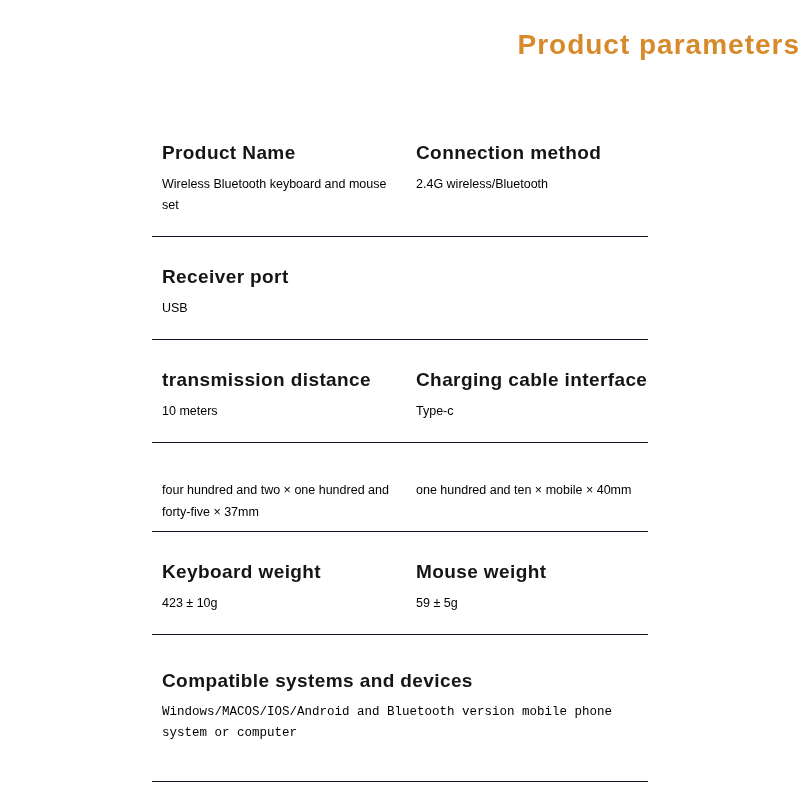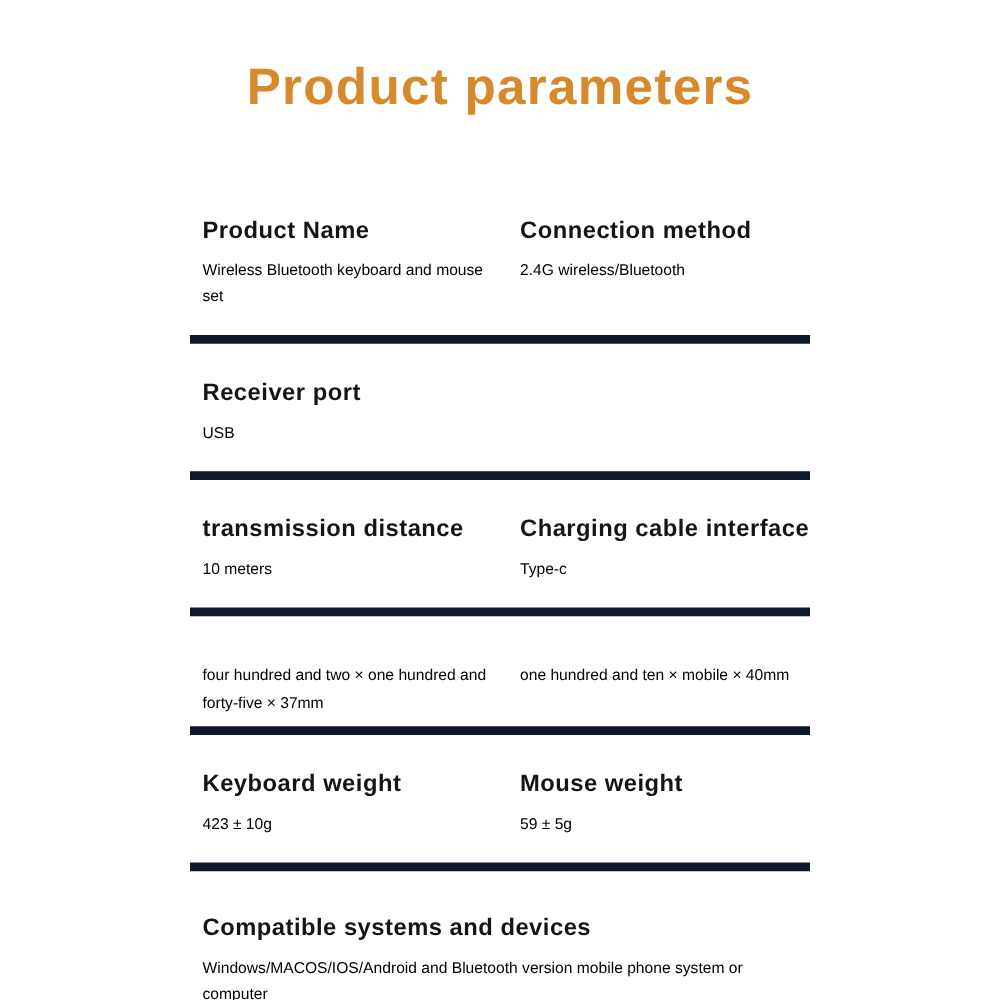--- a/index.html
+++ b/index.html
@@ -10,35 +10,35 @@
   .page {
     position: relative;
     width: 800px;
     height: 800px;
     background: #ffffff;
     font-family: "Liberation Sans", "DejaVu Sans", sans-serif;
     overflow: hidden;
   }
   .title {
     margin: 0;
-    padding-top: 46px;
-    text-align: center;
-    font-size: 41px;
+    padding-top: 29px;
+    text-align: right;
+    font-size: 28px;
     line-height: 1.15;
     font-weight: 700;
     letter-spacing: 1px;
     color: #d78a2b;
   }
   .specs {
     width: 496px;
     margin: 80px auto 0;
   }
   .spec-row {
     padding: 28px 0 20px;
-    border-bottom: 7px solid #0f172a;
+    border-bottom: 1px solid #0f172a;
   }
   .spec-row.first   { padding-top: 0; }
   .spec-row.tight   { padding-bottom: 8px; }
   .spec-row.full    { padding-top: 34px; padding-bottom: 37px; }
   .cells {
     display: grid;
     grid-template-columns: 1fr 1fr;
     column-gap: 12px;
   }
   .cells.one-col {
@@ -52,21 +52,21 @@
     line-height: 1.25;
     color: #151515;
   }
   .value {
     margin-top: 9px;
     font-size: 12.5px;
     line-height: 1.7;
     color: #000000;
     max-width: 252px;
   }
-  .spec-row.full .value { max-width: none; }
+  .spec-row.full .value { max-width: none; font-family: Liberation Mono, monospace; }
 </style>
 </head>
 <body>
 
 <div class="page">
 
   <h1 class="title">Product parameters</h1>
 
   <div class="specs">
 

